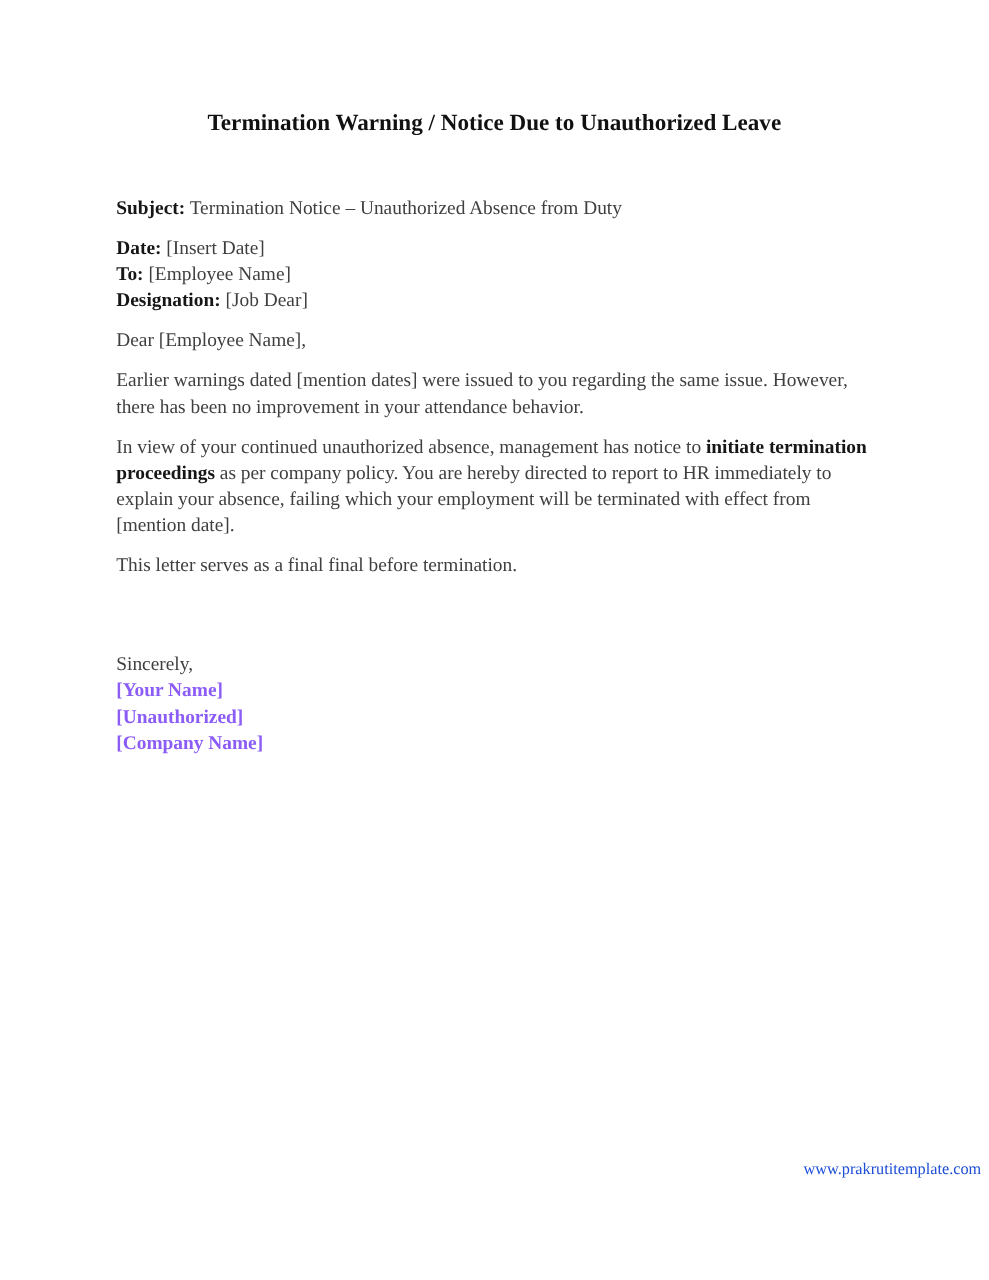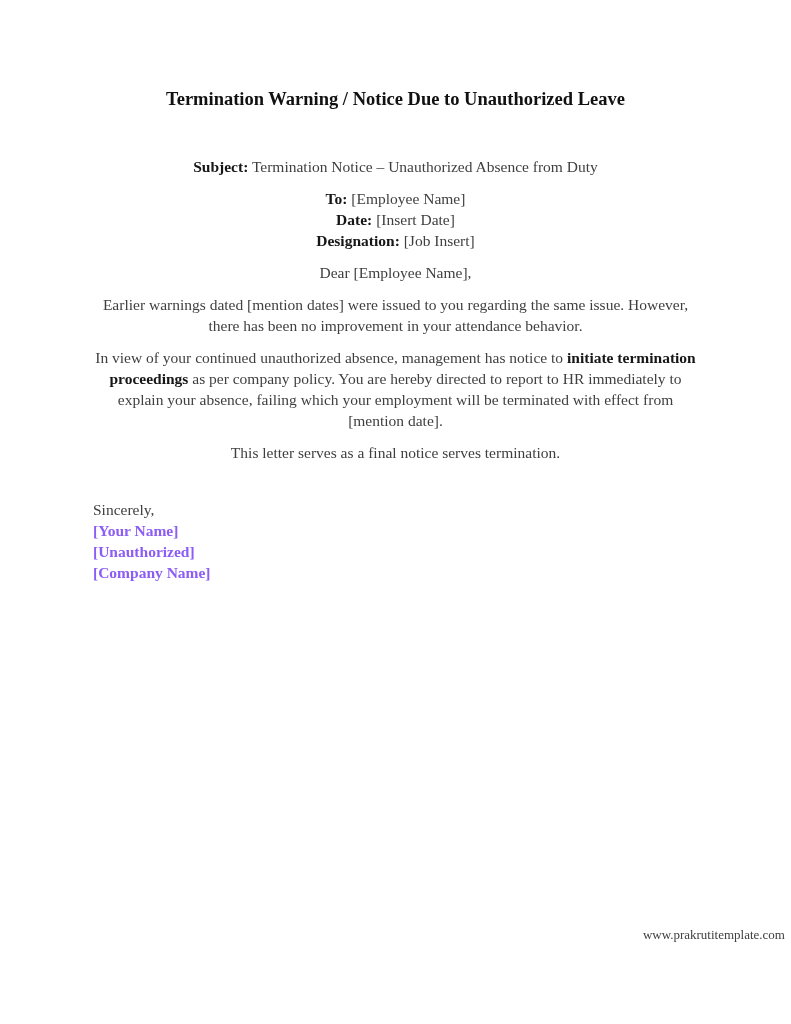--- a/index.html
+++ b/index.html
@@ -24,72 +24,71 @@
   .doc-title {
     font-size: 18.5px;
     line-height: 22px;
     font-weight: bold;
     color: #111111;
     text-align: center;
     margin: 0 0 46px 0;
   }
   .para {
     margin: 0 0 11px 0;
-    text-align: center;
   }
   .bold-label, .bold-inline {
     font-weight: bold;
     color: #161616;
   }
   .meta-line {
     line-height: 21px;
   }
   .signature-block {
-    margin-top: 36px;
+    margin-top: 58px;
   }
   .sig-line {
     line-height: 21px;
   }
   .sig-bold {
     font-weight: bold;
     color: #8b5cf6;
   }
   .page-footer {
     position: absolute;
     right: 6px;
     bottom: 7px;
     font-size: 13px;
     line-height: 15px;
-    color: #404040;
+    color: #1d4ed8;
     font-family: "Liberation Serif", "DejaVu Serif", serif;
   }
 </style>
 </head>
 <body>
 
 <div class="page">
 
   <h1 class="doc-title">Termination Warning / Notice Due to Unauthorized Leave</h1>
 
   <p class="para"><span class="bold-label">Subject:</span><span> Termination Notice – Unauthorized Absence from Duty</span></p>
 
   <div class="para">
+    <div class="meta-line"><span class="bold-label">Date:</span><span> [Insert Date]</span></div>
     <div class="meta-line"><span class="bold-label">To:</span><span> [Employee Name]</span></div>
-    <div class="meta-line"><span class="bold-label">Date:</span><span> [Insert Date]</span></div>
-    <div class="meta-line"><span class="bold-label">Designation:</span><span> [Job Insert]</span></div>
+    <div class="meta-line"><span class="bold-label">Designation:</span><span> [Job Dear]</span></div>
   </div>
 
   <p class="para">Dear [Employee Name],</p>
 
 
   <p class="para">Earlier warnings dated [mention dates] were issued to you regarding the same issue. However, there has been no improvement in your attendance behavior.</p>
 
   <p class="para"><span>In view of your continued unauthorized absence, management has notice to </span><span class="bold-inline">initiate termination proceedings</span><span> as per company policy. You are hereby directed to report to HR immediately to explain your absence, failing which your employment will be terminated with effect from [mention date].</span></p>
 
-  <p class="para">This letter serves as a final notice serves termination.</p>
+  <p class="para">This letter serves as a final final before termination.</p>
 
   <div class="signature-block">
     <div class="sig-line">Sincerely,</div>
     <div class="sig-line sig-bold">[Your Name]</div>
     <div class="sig-line sig-bold">[Unauthorized]</div>
     <div class="sig-line sig-bold">[Company Name]</div>
   </div>
 
   <div class="page-footer">www.prakrutitemplate.com</div>
 

